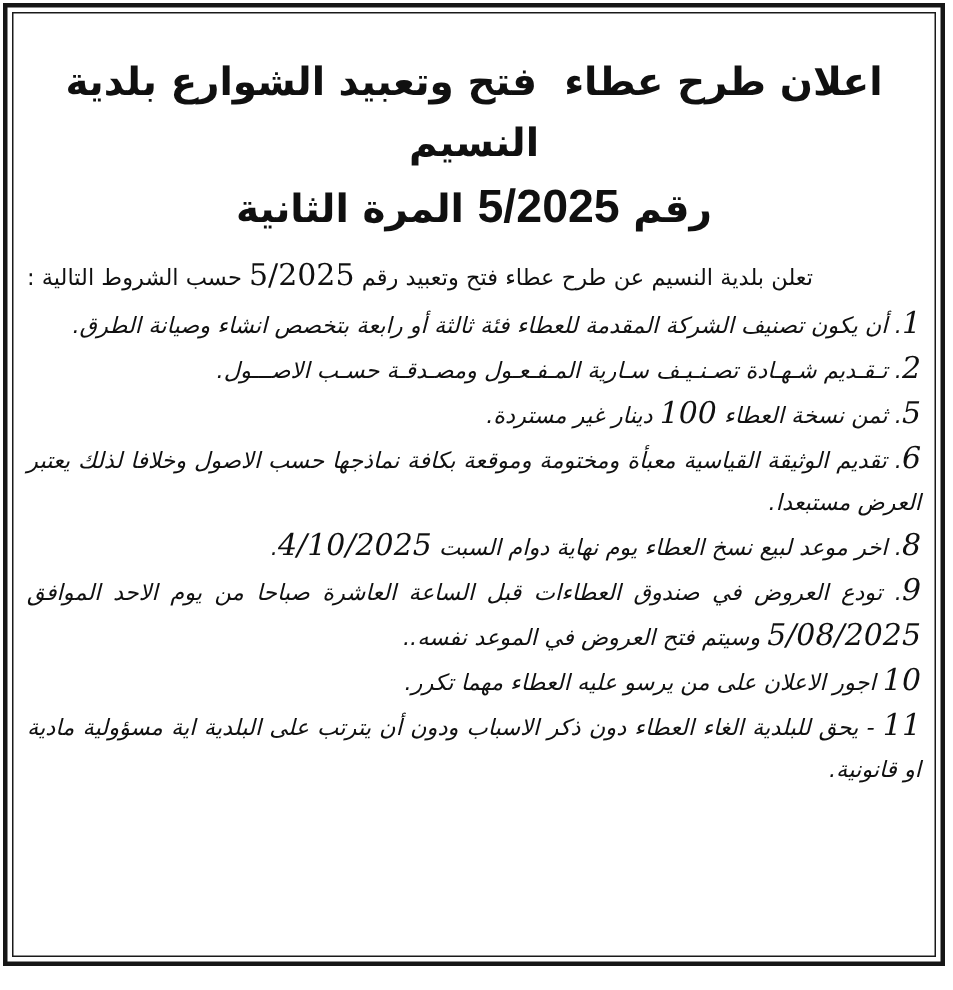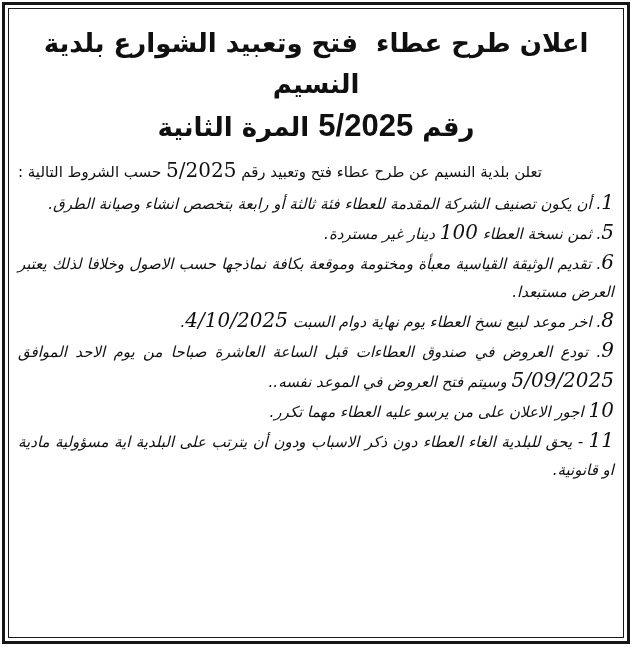--- a/index.html
+++ b/index.html
@@ -32,21 +32,21 @@
     box-sizing: border-box;
     padding: 6px 9px 8px 9px;
     display: flex;
     flex-direction: column;
     overflow: hidden;
   }
   .title-block {
     direction: rtl;
     text-align: center;
     font-weight: bold;
-    margin-top: 8px;
+    margin-top: 20px;
     margin-bottom: 8px;
   }
   .title-line {
     font-size: 26px;
     line-height: 41px;
     white-space: pre-wrap;
     letter-spacing: 0.5px;
   }
   .title-line .num {
     font-family: "Liberation Sans", sans-serif;
@@ -90,22 +90,23 @@
 
     <div class="title-block">
       <div class="title-line">اعلان طرح عطاء  فتح وتعبيد الشوارع بلدية النسيم</div>
       <div class="title-line">رقم <span class="num">5/2025</span> المرة الثانية</div>
     </div>
 
     <div class="intro">تعلن بلدية النسيم عن طرح عطاء فتح وتعبيد رقم <span class="num">5/2025</span> حسب الشروط التالية :</div>
 
     <div class="conditions">
       <div class="item"><span class="num">1</span>. أن يكون تصنيف الشركة المقدمة للعطاء فئة ثالثة أو رابعة بتخصص انشاء وصيانة الطرق.</div>
+      <div class="item"><span class="num">2</span>. تـقـديم شـهـادة تصـنـيـف سـارية المـفـعـول ومصـدقـة حسـب الاصـــول.</div>
       <div class="item"><span class="num">5</span>. ثمن نسخة العطاء <span class="num">100</span> دينار غير مستردة.</div>
       <div class="item"><span class="num">6</span>. تقديم الوثيقة القياسية معبأة ومختومة وموقعة بكافة نماذجها حسب الاصول وخلافا لذلك يعتبر العرض مستبعدا.</div>
       <div class="item"><span class="num">8</span>. اخر موعد لبيع نسخ العطاء يوم نهاية دوام السبت <span class="num">4/10/2025</span>.</div>
-      <div class="item"><span class="num">9</span>. تودع العروض في صندوق العطاءات قبل الساعة العاشرة صباحا من يوم الاحد الموافق <span class="num">5/09/2025</span> وسيتم فتح العروض في الموعد نفسه..</div>
+      <div class="item"><span class="num">9</span>. تودع العروض في صندوق العطاءات قبل الساعة العاشرة صباحا من يوم الاحد الموافق <span class="num">5/08/2025</span> وسيتم فتح العروض في الموعد نفسه..</div>
       <div class="item"><span class="num">10</span> اجور الاعلان على من يرسو عليه العطاء مهما تكرر.</div>
       <div class="item"><span class="num">11</span> - يحق للبلدية الغاء العطاء دون ذكر الاسباب ودون أن يترتب على البلدية اية مسؤولية مادية او قانونية.</div>
     </div>
 
   </div>
 </div>
 
 </body></html>

